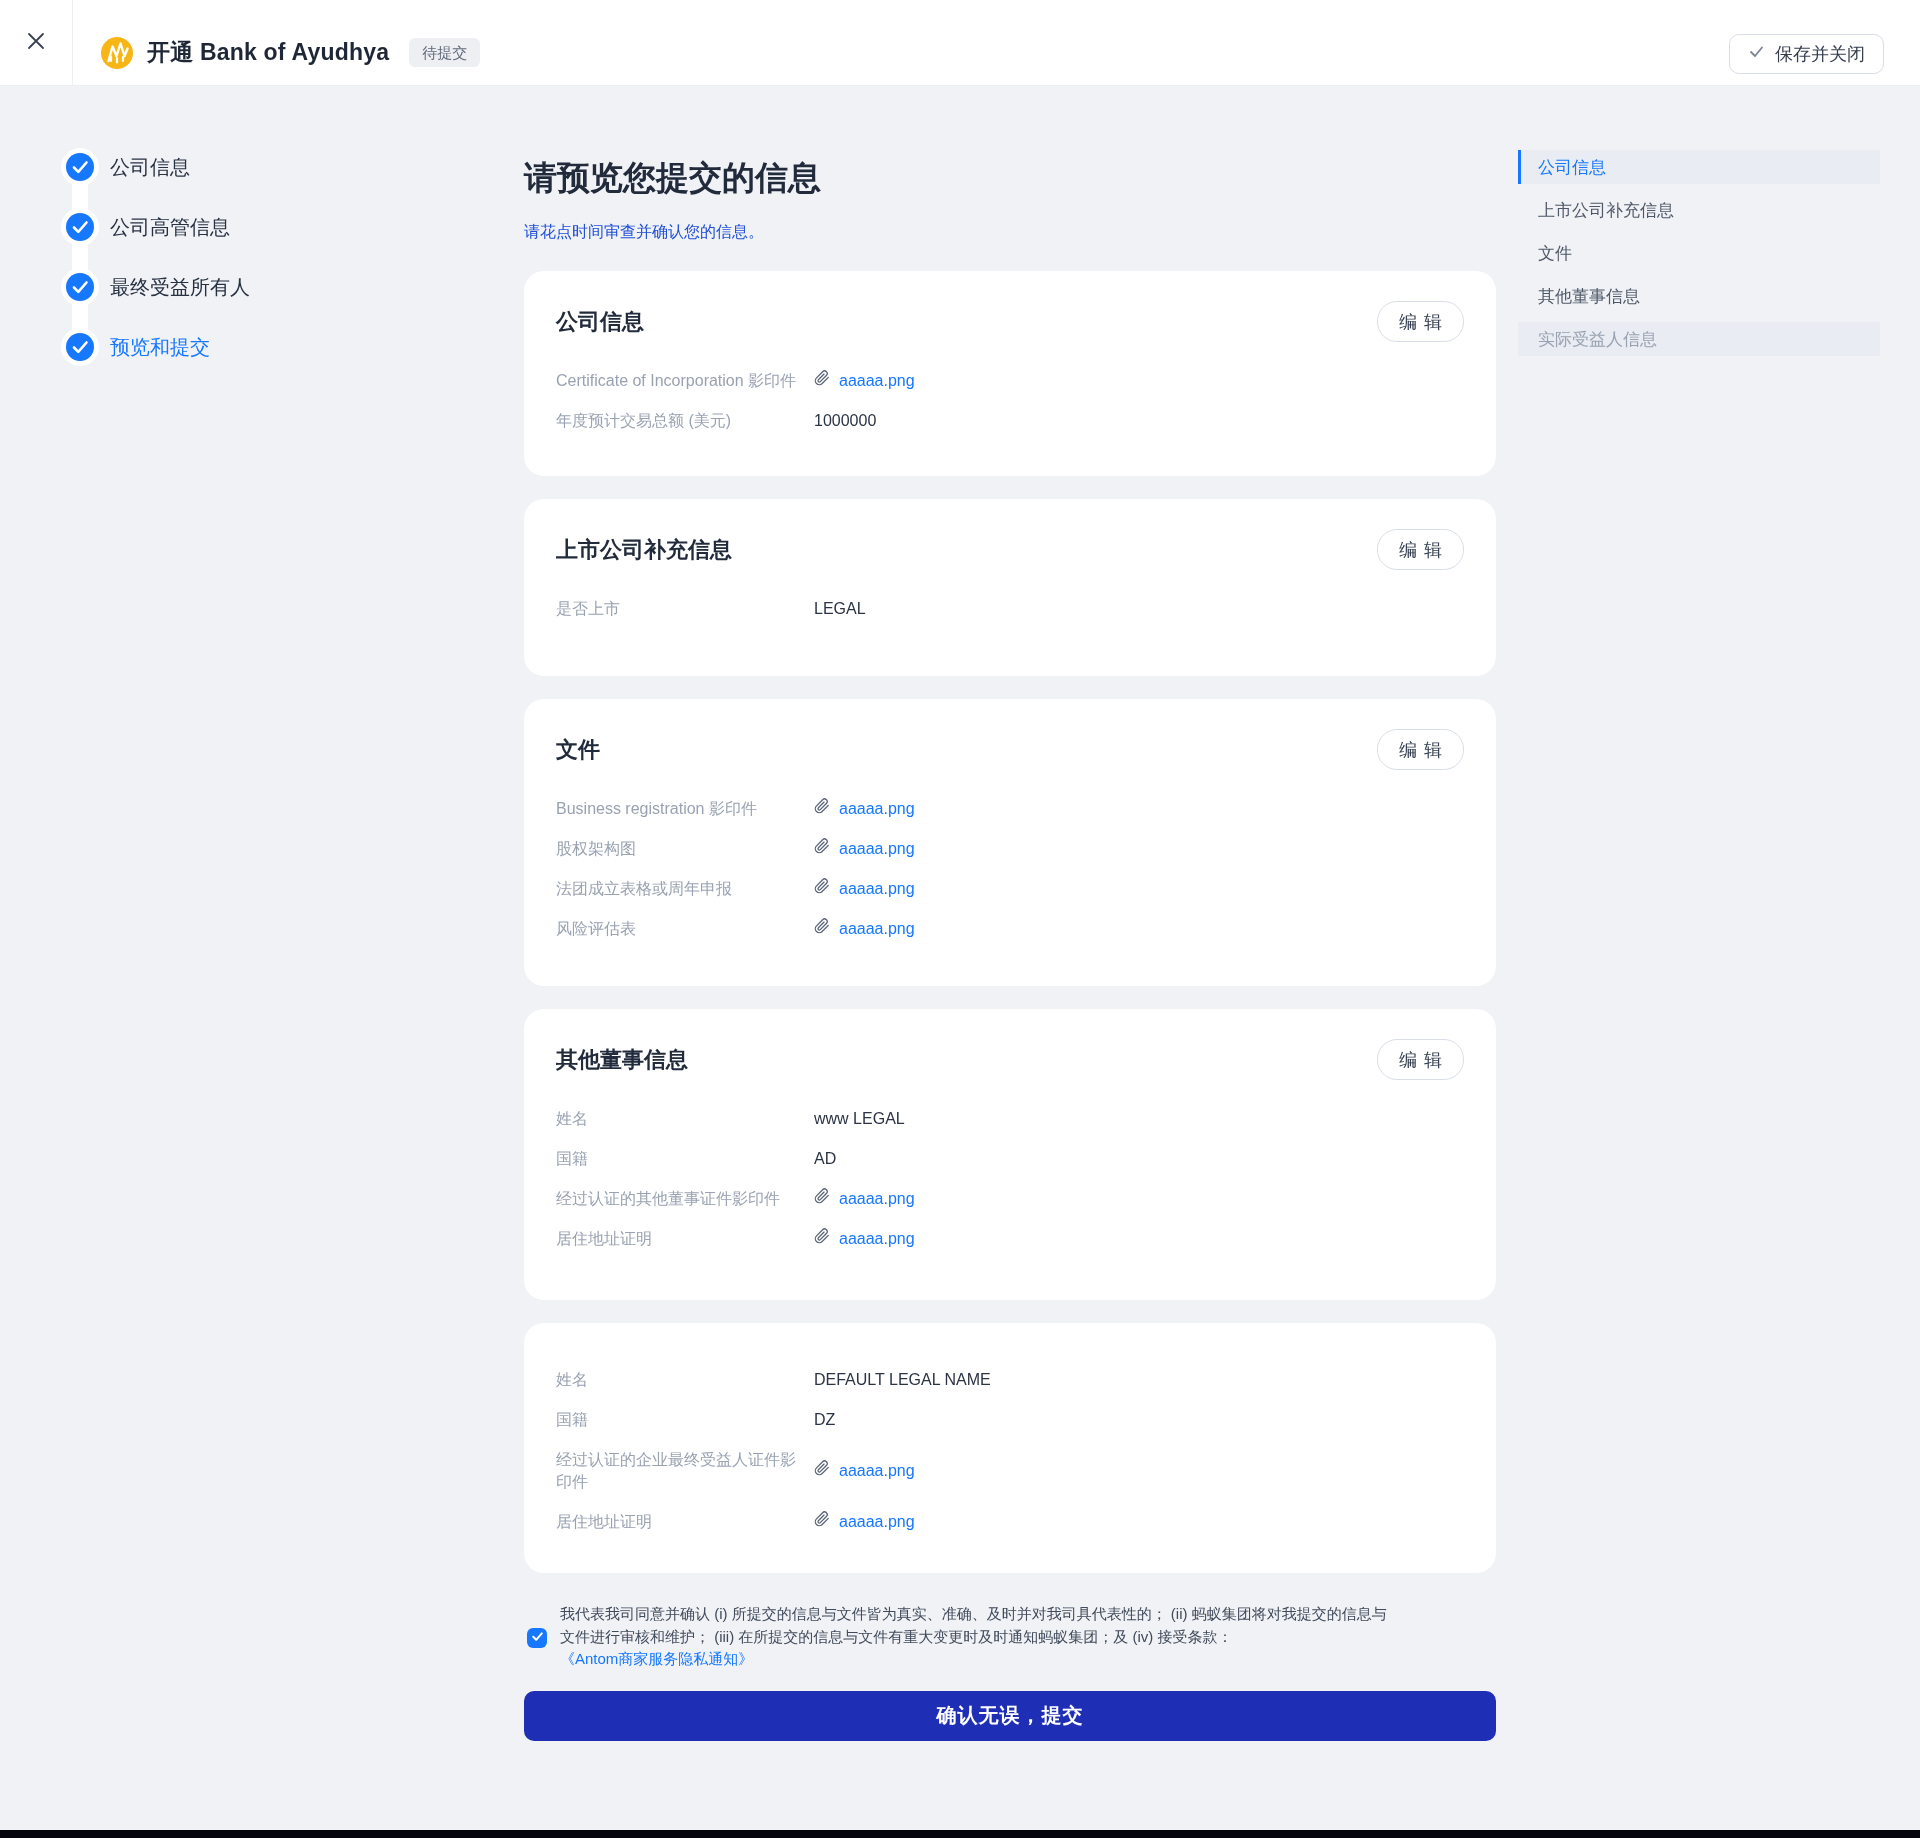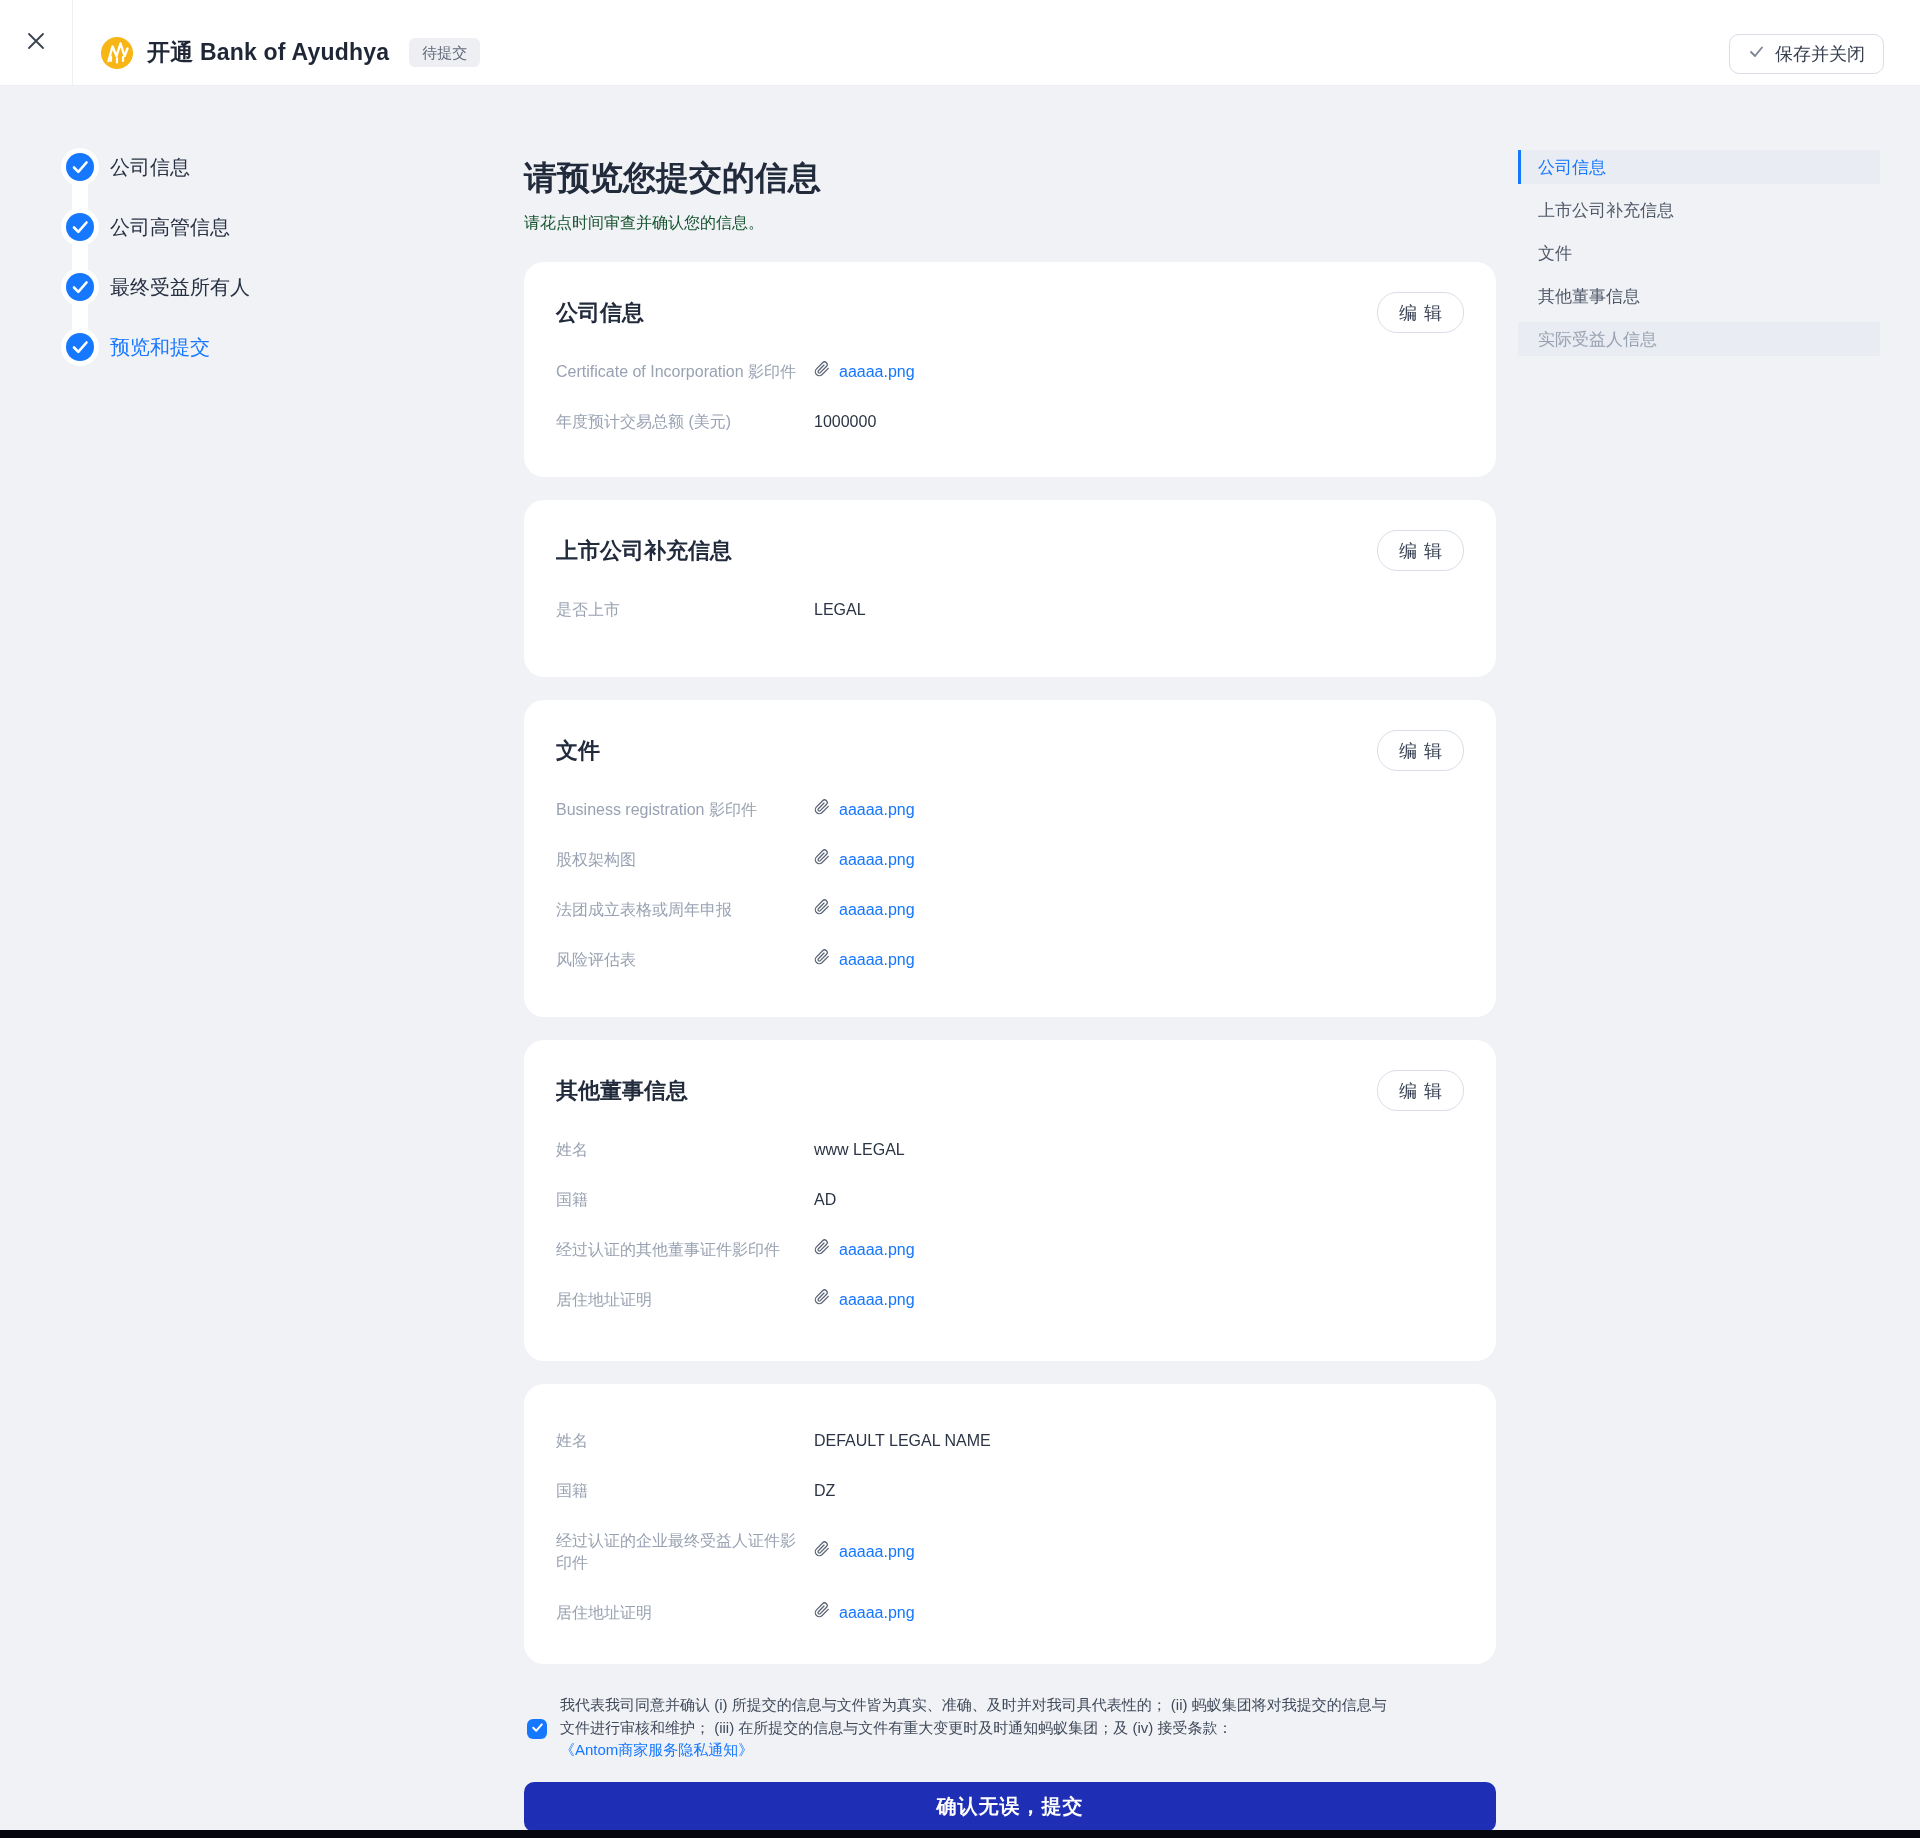--- a/index.html
+++ b/index.html
@@ -28,33 +28,33 @@
   .step-track { position:absolute; left:6px; top:12px; width:16px; height:192px;
                 background:#fff; border-radius:8px; }
   .step { position:relative; display:flex; align-items:center; height:28px; margin-bottom:32px; cursor:pointer; }
   .step-circle { width:28px; height:28px; border-radius:50%; background:#1677ff; flex:none;
                  display:flex; align-items:center; justify-content:center; box-shadow:0 0 0 5px #fff; }
   .step-label { margin-left:16px; font-size:20px; color:#273142; }
   .step.active .step-label { color:#1677ff; }
   
   .main { position:absolute; left:524px; top:158px; width:972px; }
   .page-title { font-size:33px; line-height:40px; font-weight:700; color:#222b3c; }
-  .page-subtitle { margin-top:14px; font-size:16px; line-height:22px; color:#14532d; }
+  .page-subtitle { margin-top:23px; font-size:16px; line-height:22px; color:#1d4ed8; }
   .cards { margin-top:28px; display:flex; flex-direction:column; gap:23px; }
   .card { background:#fff; border-radius:20px; padding:30px 32px 44px; }
   .card.no-title { padding-top:46px; padding-bottom:40px; }
   .card:nth-child(2){ padding-bottom:56px; }
   .card:nth-child(3){ padding-bottom:46px; }
   .card:nth-child(4){ padding-bottom:50px; }
   .card-head { display:flex; align-items:center; justify-content:space-between; margin-bottom:28px; }
   .card-title { font-size:22px; line-height:30px; font-weight:700; color:#222b3c; }
   .edit-btn { height:41px; padding:0 14px 0 21px; background:#fff; border:1px solid #d9dee9;
               border-radius:20px; font-size:18px; color:#333d4f; letter-spacing:7px; cursor:pointer;
               font-family:inherit; }
-  .rows { display:flex; flex-direction:column; gap:28px; }
+  .rows { display:flex; flex-direction:column; gap:18px; }
   .field-row { display:flex; align-items:center; font-size:16px; line-height:22px; }
   .field-label { width:258px; flex:none; padding-right:14px; color:#99a2b2; }
   .field-value { color:#2b3444; }
   .file-value { display:flex; align-items:center; gap:9px;text-align:center; }
   .attachment-link { color:#1677ff; text-decoration:none; cursor:pointer; }
   
   .agreement { margin-top:30px; display:flex; gap:13px; padding-left:3px;align-items:center; }
   .agreement-checkbox { width:20px; height:20px; border-radius:6px; background:#1677ff; border:none;
                         flex:none; margin-top:2px; display:flex; align-items:center; justify-content:center;
                         cursor:pointer; }

